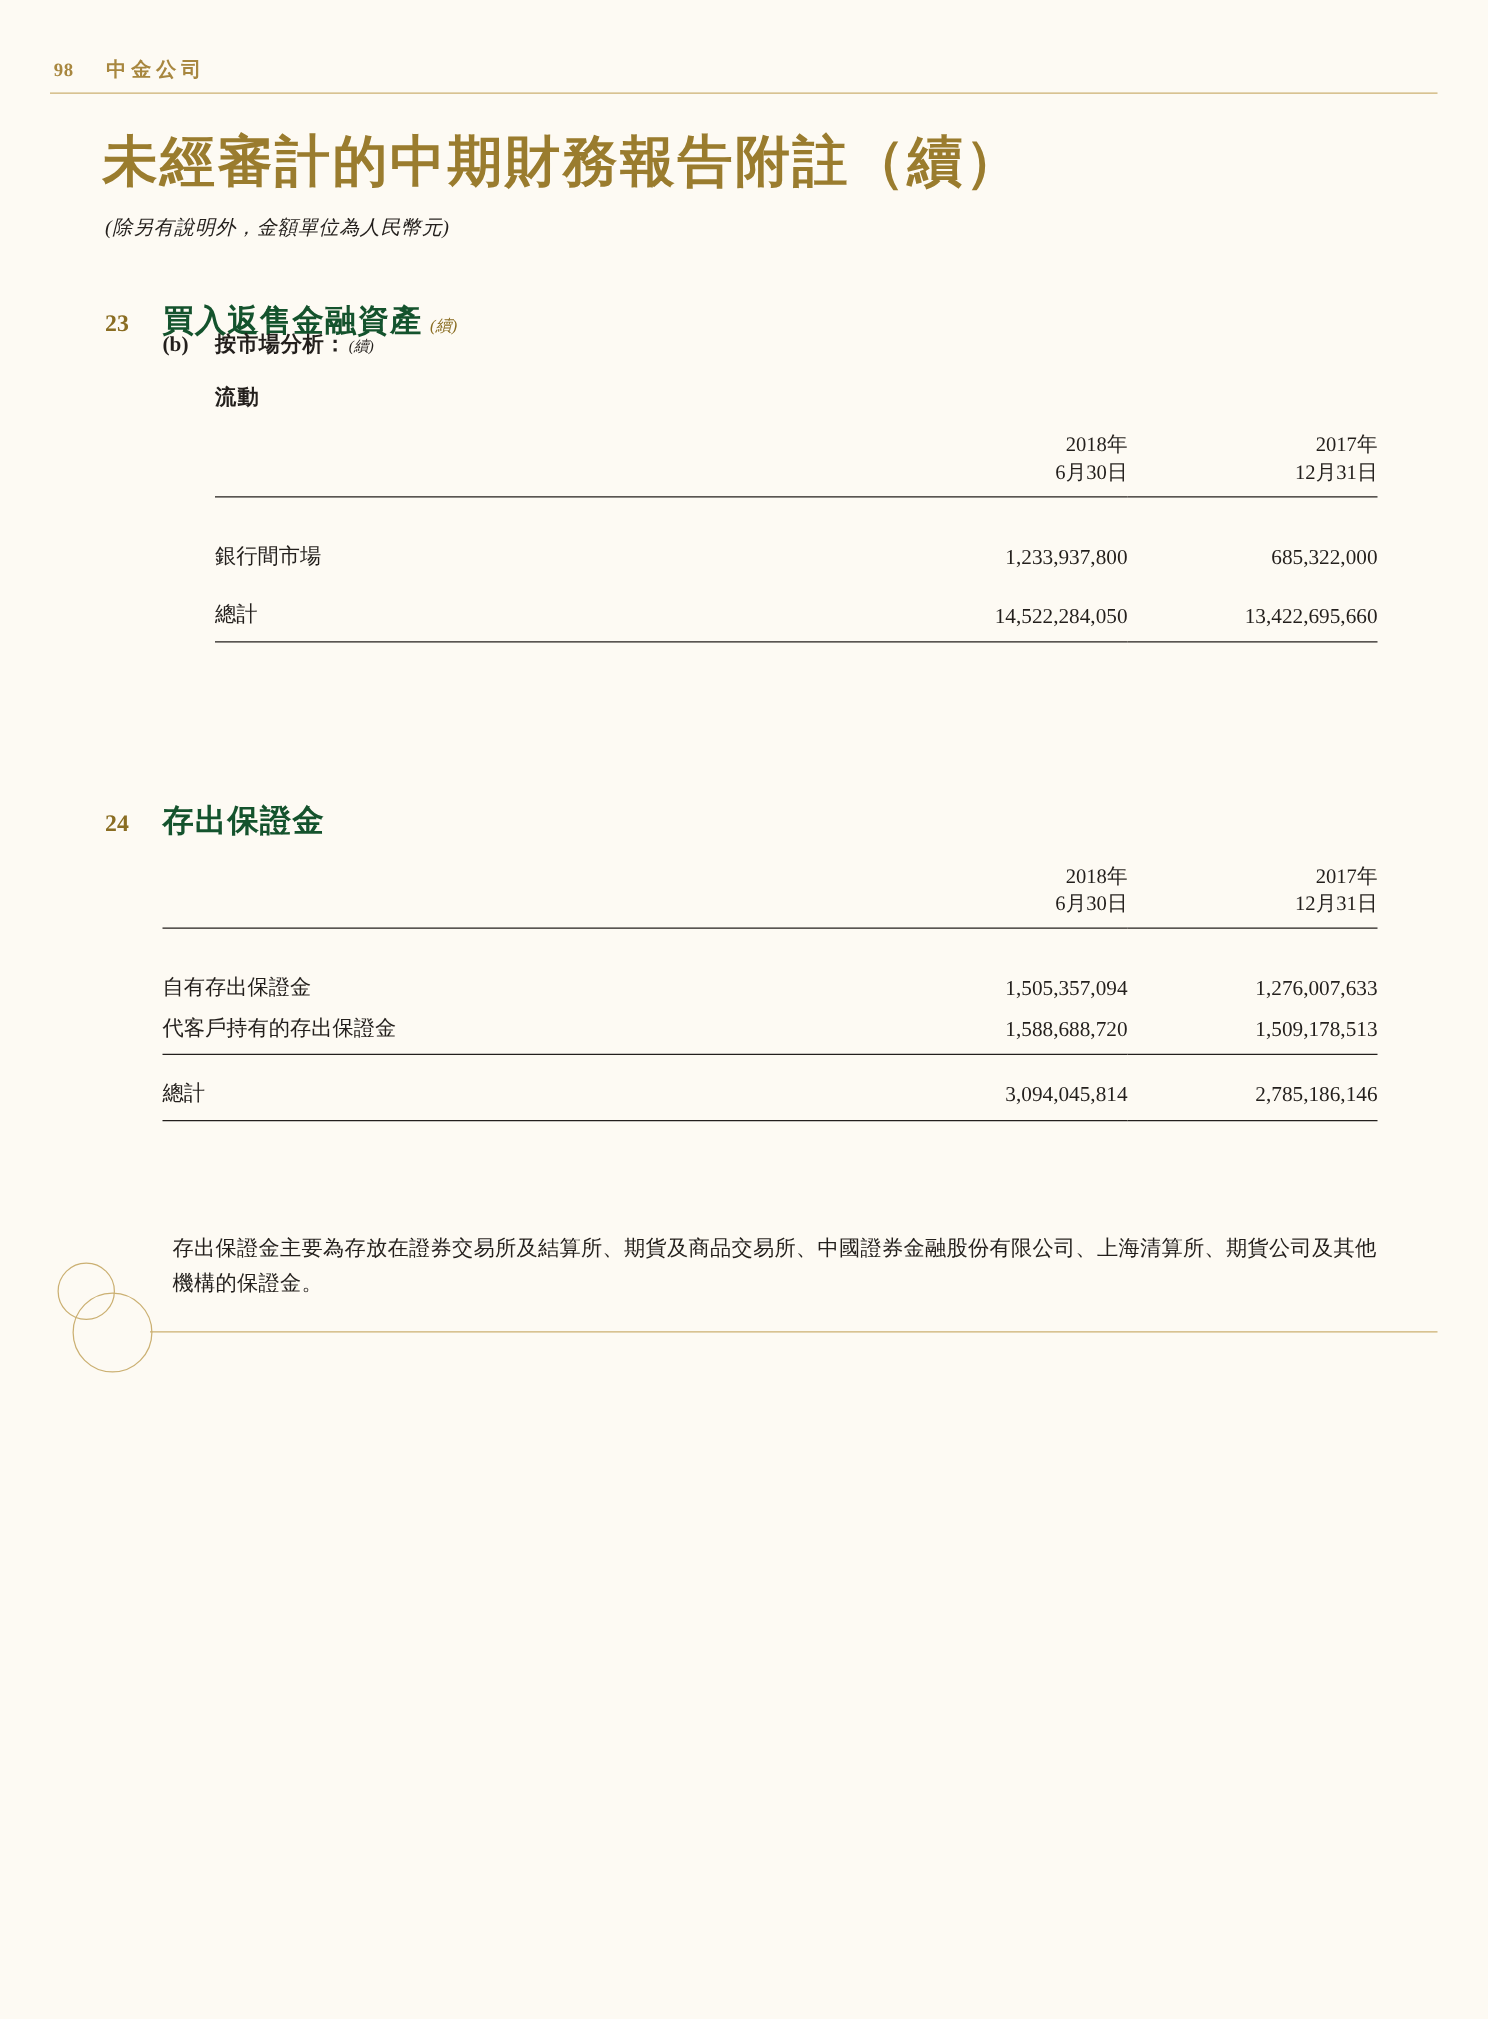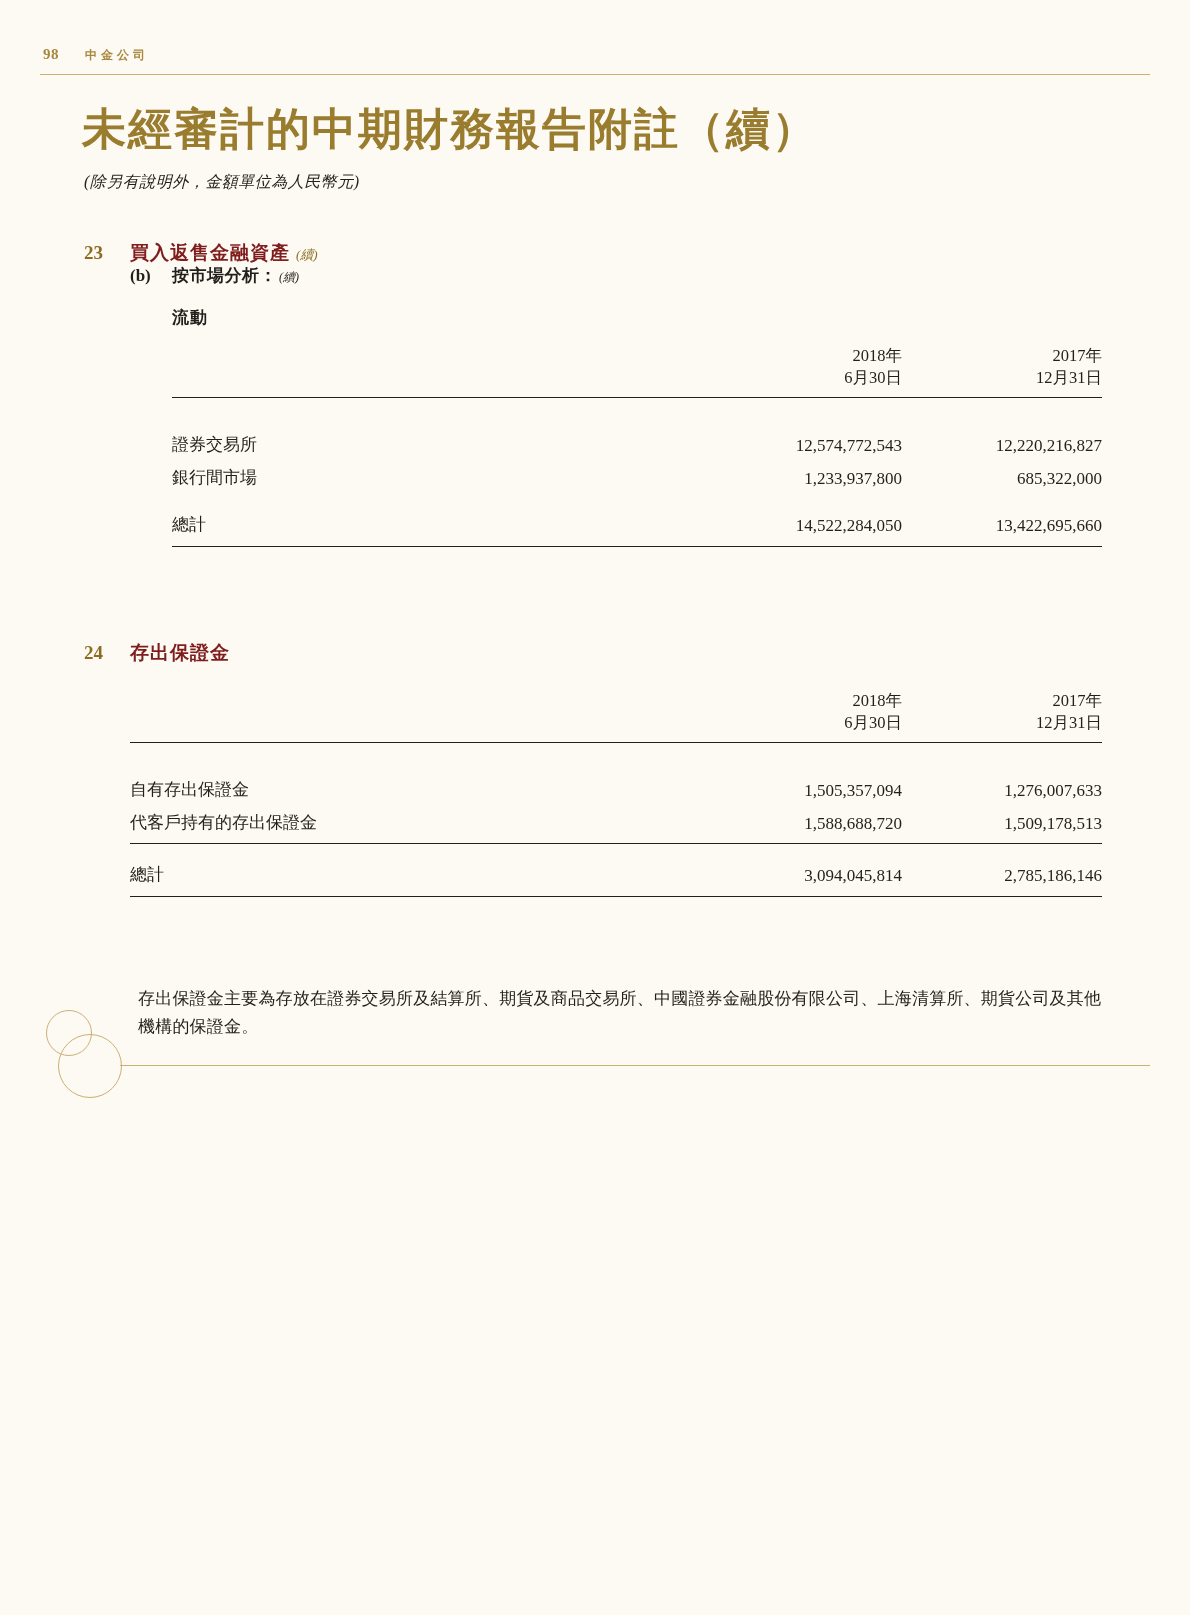--- a/index.html
+++ b/index.html
@@ -39,21 +39,21 @@
   }
   .page-number {
     font-family: "Liberation Serif", serif;
     font-weight: bold;
     font-size: 15px;
     color: #a8873f;
     letter-spacing: 0.5px;
   }
   .header-company {
     font-family: "Liberation Serif", serif;
-    font-size: 12px;
+    font-size: 16px;
     color: #a8873f;
     letter-spacing: 4px;
     font-weight: bold;
   }
   .header-rule {
     position: absolute;
     top: 28px;
     left: 0;
     right: 0;
     border-top: 1px solid #cbb072;
@@ -88,23 +88,23 @@
     align-items: baseline;
   }
   .note-num {
     font-size: 19px;
     font-weight: bold;
     color: #8a6d22;
     width: 46px;
     flex: 0 0 46px;
   }
   .note-title {
-    font-size: 19px;
-    font-weight: bold;
-    color: #7f1d1d;
+    font-size: 25px;
+    font-weight: bold;
+    color: #14532d;
     letter-spacing: 1px;
   }
   .note-cont {
     font-size: 13px;
     font-style: italic;
     font-weight: normal;
     color: #8a6d22;
     margin-left: 6px;
   }
 
@@ -242,25 +242,20 @@
         <td></td>
         <td class="hdr-cell hdr-bold" style="padding-bottom:8px;">6月30日</td>
         <td class="hdr-cell" style="padding-bottom:8px;">12月31日</td>
       </tr>
 
       <tr class="spacer-md">
           <td colspan="3"></td>
         </tr>
 
       <tr>
-        <td class="col-label" style="padding:5px 0;">證券交易所</td>
-        <td class="col-num bold" style="padding:5px 0;">12,574,772,543</td>
-        <td class="col-num" style="padding:5px 0;">12,220,216,827</td>
-      </tr>
-      <tr>
         <td class="col-label" style="padding:5px 0;">銀行間市場</td>
         <td class="col-num bold" style="padding:5px 0;">1,233,937,800</td>
         <td class="col-num" style="padding:5px 0;">685,322,000</td>
       </tr>
 
       <tr class="spacer-sm">
           <td colspan="3"></td>
         </tr>
 
       <tr class="rowline">

